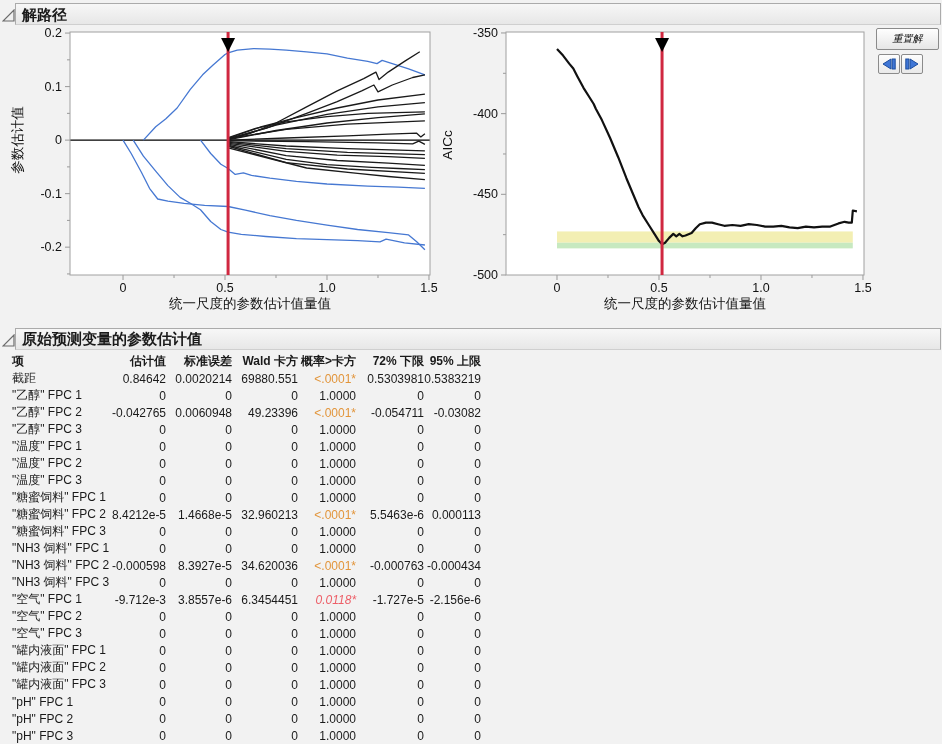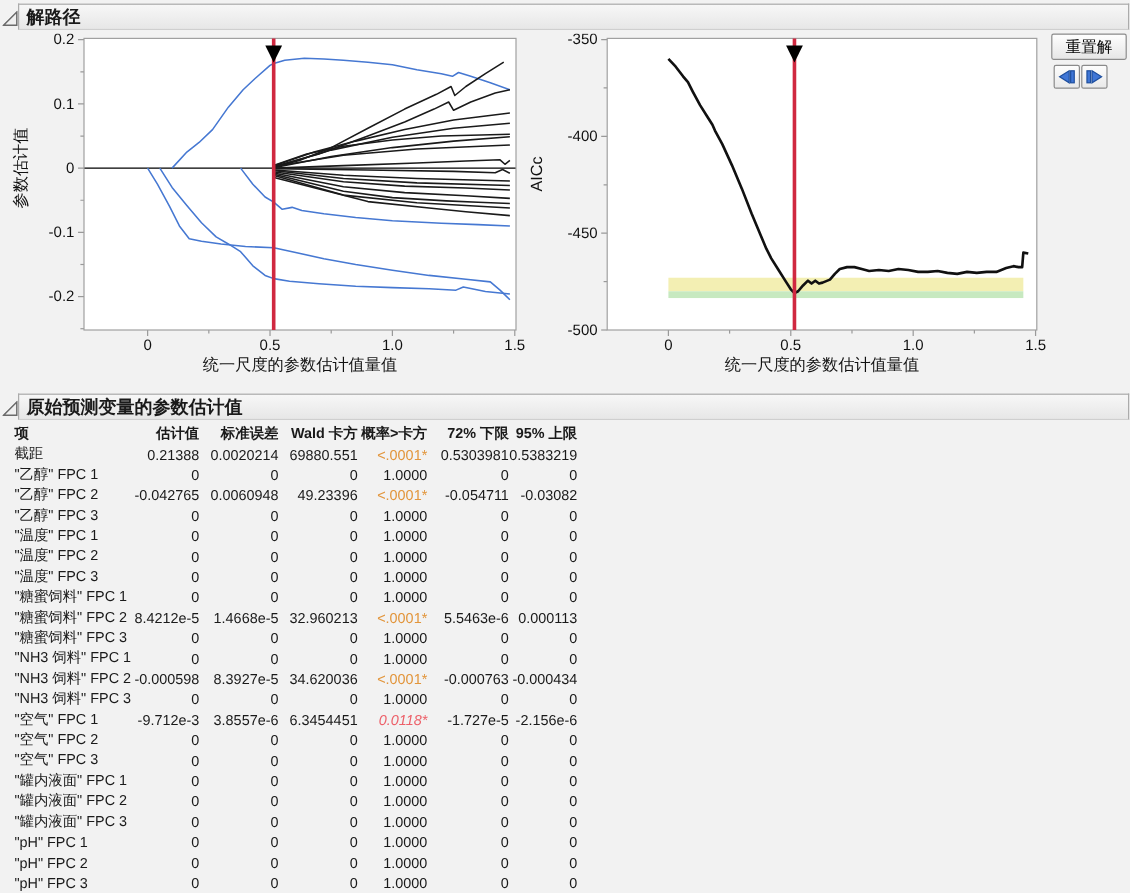--- a/index.html
+++ b/index.html
@@ -15,21 +15,21 @@
     line-height:21px;font-weight:bold;font-size:15px;padding-left:6px;box-sizing:border-box;}
 
   .plots-row{position:absolute;top:28px;left:0;width:942px;height:300px;}
   #plot-left{position:absolute;left:0;top:0;}
   #plot-right{position:absolute;left:440px;top:0;}
   svg text.tick{font-size:12.5px;fill:#111;}
   svg text.axis-title{font-size:13.5px;fill:#111;}
 
   .reset-btn{position:absolute;left:876px;top:0;width:63px;height:22px;
     background:linear-gradient(#fefefe,#e6e6e6);border:1px solid #8b8b8b;border-radius:2px;
-    font-family:inherit;font-size:13px;color:#000;padding:0;cursor:pointer;}
+    font-family:inherit;font-size:10px;color:#000;padding:0;cursor:pointer;font-style:italic;}
   .step-btn{position:absolute;top:26px;width:22px;height:20px;
     background:linear-gradient(#fdfdfd,#e9e9e9);border:1px solid #8b8b8b;border-radius:2px;
     padding:0;display:flex;align-items:center;justify-content:center;cursor:pointer;}
   #step-back{left:878px;} #step-forward{left:901px;}
 
   
   #estimates-table{position:absolute;top:353px;left:0;border-collapse:collapse;table-layout:fixed;
     font-size:12px;}
   #estimates-table th,#estimates-table td{padding:0;height:17px;white-space:nowrap;overflow:visible;}
   #estimates-table th{font-weight:bold;text-align:right;}
@@ -148,21 +148,21 @@
       </svg>
     </button>
     <button class="step-btn" id="step-forward">
       <svg width="16" height="12" viewBox="0 0 16 12">
         <rect x="1.8" y="1" width="3" height="10" fill="#3f76d6" stroke="#1d4e9e" stroke-width="1"></rect>
         <polygon points="6,1 14,6 6,11" fill="#3f76d6" stroke="#1d4e9e" stroke-width="1"></polygon>
       </svg>
     </button>
   </div>
 
-  <div class="outline-header" style="top:327px;">
+  <div class="outline-header" style="top:327px;font-family:Liberation Serif, serif;">
     <svg class="outline-tri" width="14" height="14">
       <polygon points="1,12 12,12 12,1" fill="#f0f0f0" stroke="#6b6b6b" stroke-width="1.2"></polygon>
     </svg>
     <div class="outline-bar">原始预测变量的参数估计值</div>
   </div>
 
   <table id="estimates-table">
     <colgroup>
       <col style="width:112px">
         <col style="width:54px">
@@ -179,21 +179,21 @@
           <th>标准误差</th>
           <th>Wald 卡方</th>
           <th>概率&gt;卡方</th>
           <th>72% 下限</th>
           <th>95% 上限</th>
         </tr>
       </thead>
     <tbody>
         <tr>
           <td class="item">截距</td>
-          <td class="num">0.21388</td>
+          <td class="num">0.84642</td>
           <td class="num">0.0020214</td>
           <td class="num">69880.551</td>
           <td class="num p-orange">&lt;.0001*</td>
           <td class="num">0.5303981</td>
           <td class="num">0.5383219</td>
         </tr>
         <tr>
           <td class="item"> "乙醇" FPC 1</td>
           <td class="num">0</td>
           <td class="num">0</td>

